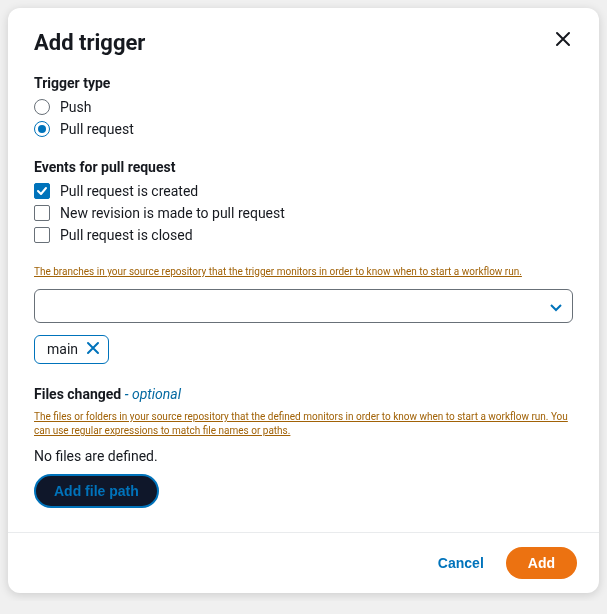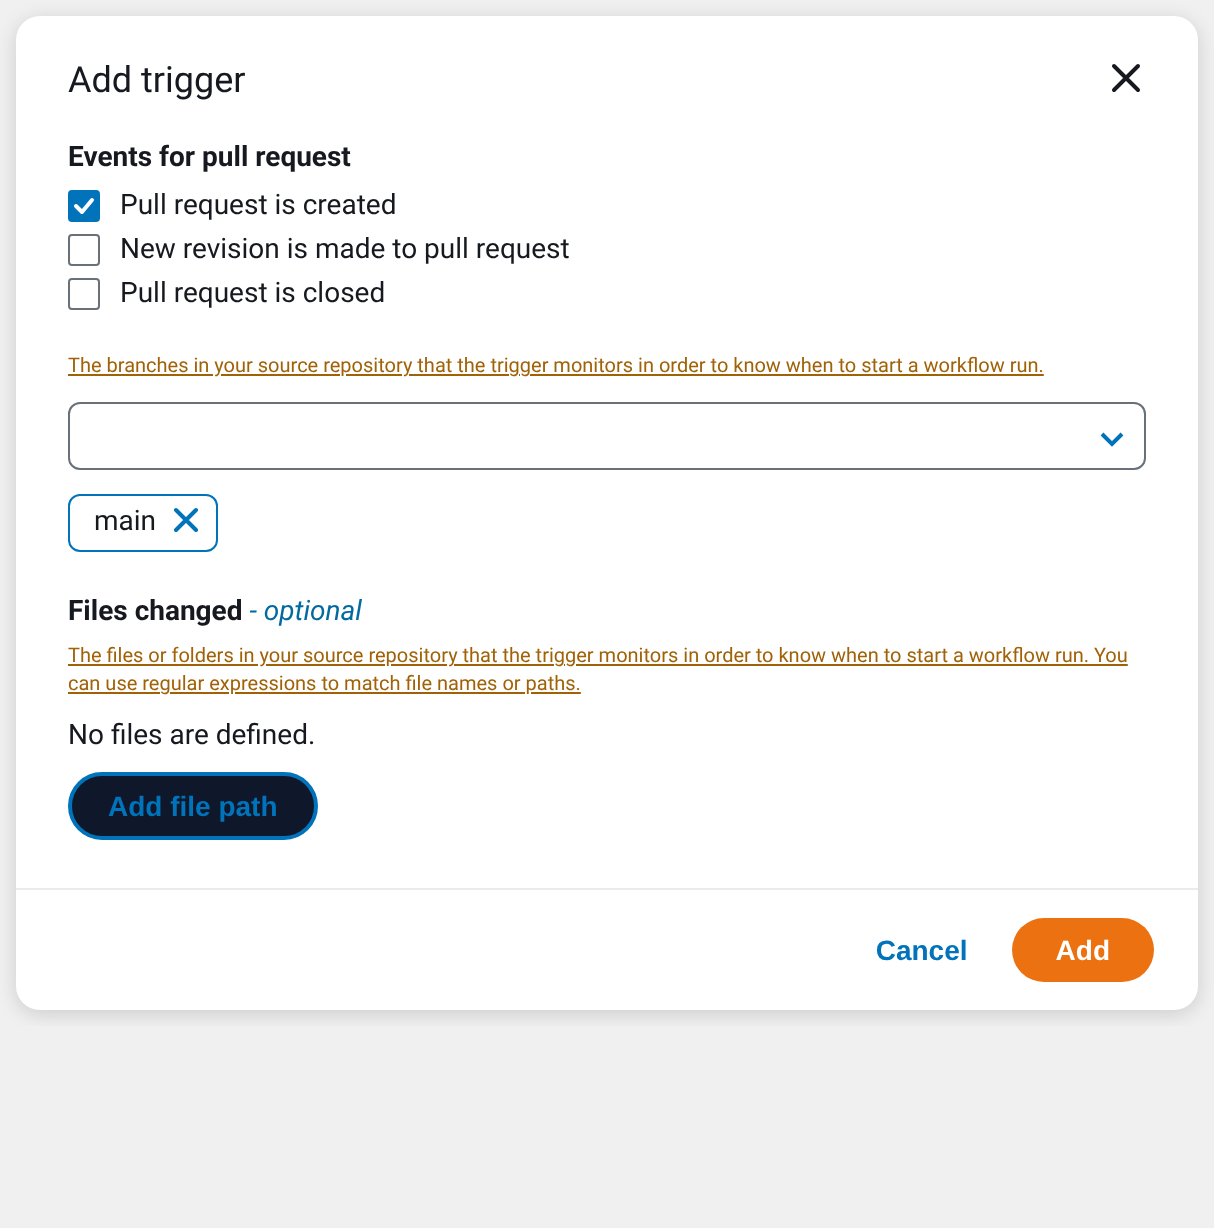--- a/index.html
+++ b/index.html
@@ -25,22 +25,22 @@
     .modal-body {
       padding: 22px 26px 18px 26px;
     }
     .modal-header {
       display: flex;
       justify-content: space-between;
       align-items: flex-start;
       margin-bottom: 20px;
     }
     .modal-title {
-      font-size: 18px;
-      font-weight: 400;
+      font-size: 22px;
+      font-weight: 700;
       color: #16191f;
     }
     .close-btn {
       background: none;
       border: none;
       cursor: pointer;
       padding: 0;
       color: #16191f;
       width: 20px;
       height: 20px;
@@ -211,20 +211,31 @@
       <h1 class="modal-title">Add trigger</h1>
       <button class="close-btn">
         <span>
           <svg width="16" height="16" viewBox="0 0 16 16">
               <path d="M2 2 L14 14 M14 2 L2 14" stroke="#16191f" stroke-width="2" fill="none" stroke-linecap="round"></path>
             </svg>
         </span>
       </button>
     </div>
 
+    <div class="section">
+      <div class="section-label">Trigger type</div>
+      <div class="radio-item">
+        <span class="radio-circle"></span>
+        <span class="option-label">Push</span>
+      </div>
+      <div class="radio-item">
+        <span class="radio-circle checked"></span>
+        <span class="option-label">Pull request</span>
+      </div>
+    </div>
 
     <div class="section">
       <div class="section-label">Events for pull request</div>
       <div class="checkbox-item">
         <span class="checkbox-box checked">
           <svg width="12" height="12" viewBox="0 0 12 12">
               <path d="M2 6 L5 9 L10 3" stroke="#fff" stroke-width="2" fill="none" stroke-linecap="round" stroke-linejoin="round"></path>
             </svg>
         </span>
         <span class="option-label">Pull request is created</span>
@@ -262,21 +273,21 @@
           </span>
         </button>
       </div>
     </div>
 
     <div class="section" style="margin-bottom:6px">
       <div class="section-label">
         <span>Files changed</span>
         <span class="optional">- optional</span>
       </div>
-      <div class="section-hint">The files or folders in your source repository that the trigger monitors in order to know when to start a workflow run. You can use regular expressions to match file names or paths.</div>
+      <div class="section-hint">The files or folders in your source repository that the defined monitors in order to know when to start a workflow run. You can use regular expressions to match file names or paths.</div>
       <div class="no-files">No files are defined.</div>
       <button class="btn-outline">
         <span>Add file path</span>
       </button>
     </div>
   </div>
 
   <div class="modal-footer">
     <button class="btn-cancel">
       <span>Cancel</span>

